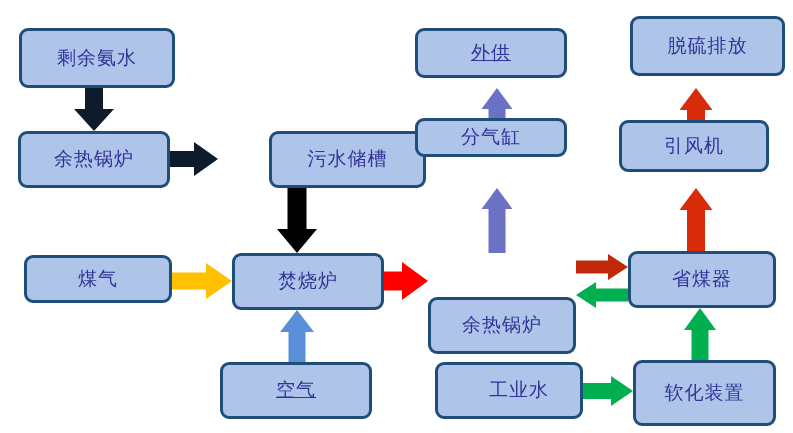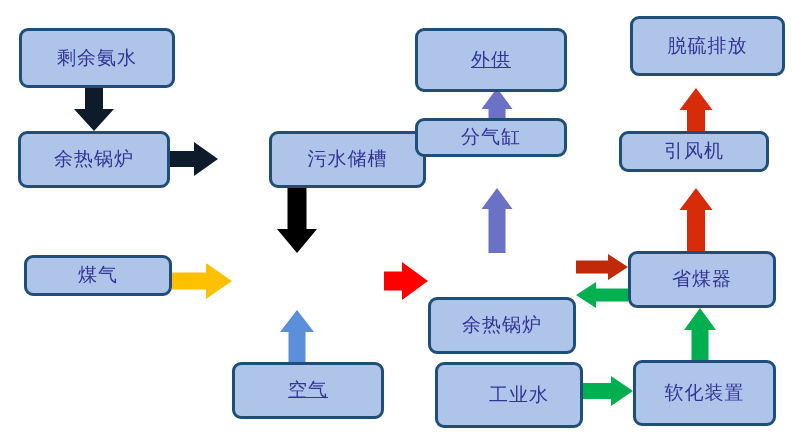--- a/index.html
+++ b/index.html
@@ -67,43 +67,46 @@
     </svg>
 <div class="node" style="left: 19px; top: 28px; width: 156px; height: 60px;">
       <span class="node-label">剩余氨水</span>
     </div>
     <div class="node" style="left: 18px; top: 131px; width: 152px; height: 57px;">
       <span class="node-label">余热锅炉</span>
     </div>
     <div class="node" style="left: 233px; top: 131px; width: 157px; height: 57px; margin-left: 36px;">
       <span class="node-label">污水储槽</span>
     </div>
-    <div class="node" style="left: 415px; top: 28px; width: 152px; height: 64px; text-decoration: underline;">
+    <div class="node" style="left: 415px; top: 28px; width: 152px; height: 50px; text-decoration: underline;">
       <span class="node-label">外供</span>
     </div>
     <div class="node" style="left: 415px; top: 118px; width: 152px; height: 39px;">
       <span class="node-label">分气缸</span>
     </div>
     <div class="node" style="left: 613px; top: 16px; width: 155px; height: 60px; margin-left: 17px;">
       <span class="node-label">脱硫排放</span>
     </div>
-    <div class="node" style="left: 619px; top: 131px; width: 150px; height: 41px;">
+    <div class="node" style="left: 619px; top: 120px; width: 150px; height: 52px;">
       <span class="node-label">引风机</span>
     </div>
-    <div class="node" style="left: 24px; top: 255px; width: 148px; height: 41px;">
+    <div class="node" style="left: 24px; top: 255px; width: 148px; height: 48px;">
       <span class="node-label">煤气</span>
+    </div>
+    <div class="node" style="left: 232px; top: 253px; width: 152px; height: 57px;">
+      <span class="node-label">焚烧炉</span>
     </div>
     <div class="node" style="left: 428px; top: 253px; width: 148px; height: 57px; margin-top: 44px;">
       <span class="node-label">余热锅炉</span>
     </div>
     <div class="node" style="left: 628px; top: 251px; width: 148px; height: 57px; font-family: Liberation Serif, serif;">
       <span class="node-label">省煤器</span>
     </div>
-    <div class="node" style="left: 232px; top: 362px; width: 152px; height: 57px; text-decoration: underline;">
+    <div class="node" style="left: 220px; top: 362px; width: 152px; height: 57px; text-decoration: underline;">
       <span class="node-label">空气</span>
     </div>
-    <div class="node" style="left: 435px; top: 362px; width: 148px; height: 66px; padding-left: 20px;">
+    <div class="node" style="left: 435px; top: 362px; width: 148px; height: 57px; padding-left: 20px;">
       <span class="node-label">工业水</span>
     </div>
     <div class="node" style="left: 633px; top: 360px; width: 143px; height: 66px;">
       <span class="node-label">软化装置</span>
     </div>
   </div>
 
 </body></html>

